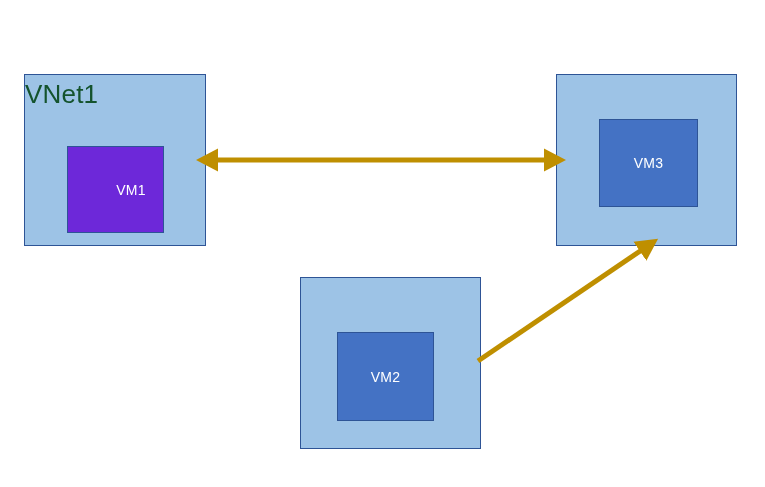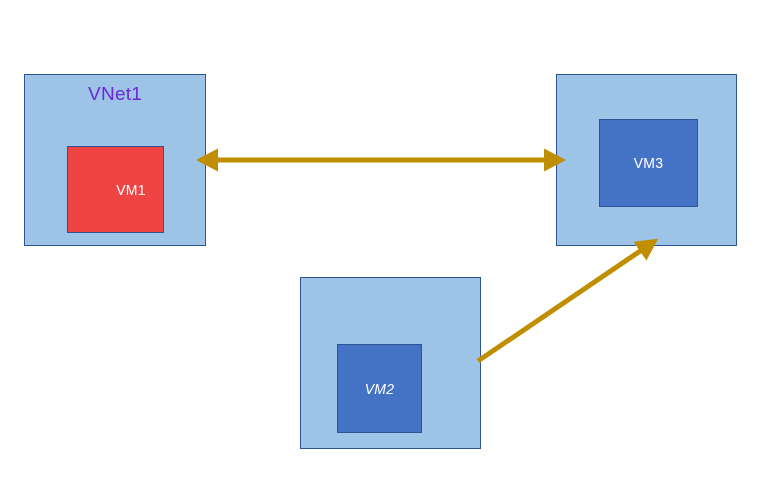--- a/index.html
+++ b/index.html
@@ -22,23 +22,23 @@
     position: absolute;
     box-sizing: border-box;
     background: #9DC3E6;
     border: 1px solid #2E5496;
   }
   .vnet-label {
     position: absolute;
     left: 0;
     right: 0;
     top: 8px;
-    text-align: center;
-    color: #6d28d9;
-    font-size: 19px;
+    text-align: left;
+    color: #14532d;
+    font-size: 26px;
     line-height: 22px;
     letter-spacing: 0.2px;
     font-family: "Liberation Sans", sans-serif;
   }
   .vm {
     position: absolute;
     box-sizing: border-box;
     background: #4472C4;
     border: 1px solid #2E5496;
     display: flex;
@@ -61,33 +61,33 @@
     pointer-events: none;
   }
 </style>
 </head>
 <body>
 
 <div id="canvas" style="width: 765px; height: 487px; background: rgb(255, 255, 255);">
 
   <div class="vnet" id="vnet1" style="left: 24px; top: 74px; width: 182px; height: 172px; background: rgb(157, 195, 230); border-color: rgb(46, 84, 150);">
     <div class="vnet-label">VNet1</div>
-    <div class="vm" id="vm1" style="left: 42px; top: 71px; width: 97px; height: 87px; background: #ef4444; border-color: rgb(46, 84, 150); padding-left: 31px;">
+    <div class="vm" id="vm1" style="left: 42px; top: 71px; width: 97px; height: 87px; background: #6d28d9; border-color: rgb(46, 84, 150); padding-left: 31px;">
       <span class="vm-label">VM1</span>
     </div>
   </div>
 
   <div class="vnet" id="vnet3" style="left: 556px; top: 74px; width: 181px; height: 172px; background: rgb(157, 195, 230); border-color: rgb(46, 84, 150);">
     <div class="vm" id="vm3" style="left: 42px; top: 44px; width: 99px; height: 88px; background: rgb(68, 114, 196); border-color: rgb(46, 84, 150);">
       <span class="vm-label">VM3</span>
     </div>
   </div>
 
   <div class="vnet" id="vnet2" style="left: 300px; top: 277px; width: 181px; height: 172px; background: rgb(157, 195, 230); border-color: rgb(46, 84, 150);">
-    <div class="vm" id="vm2" style="left: 36px; top: 66px; width: 85px; height: 89px; background: rgb(68, 114, 196); border-color: rgb(46, 84, 150); font-style: italic;">
+    <div class="vm" id="vm2" style="left: 36px; top: 54px; width: 97px; height: 89px; background: rgb(68, 114, 196); border-color: rgb(46, 84, 150);">
       <span class="vm-label">VM2</span>
     </div>
   </div>
 
   <svg id="arrow-layer" viewBox="0 0 765 487">
     <defs>
       <marker id="arrowhead-end" markerWidth="5" markerHeight="5" refX="2.2" refY="2.5" orient="auto" markerUnits="strokeWidth">
         <path d="M0,0.2 L0,4.8 L4.4,2.5 z" fill="#BF8F00"></path>
       </marker>
       <marker id="arrowhead-start" markerWidth="5" markerHeight="5" refX="2.2" refY="2.5" orient="auto-start-reverse" markerUnits="strokeWidth">

